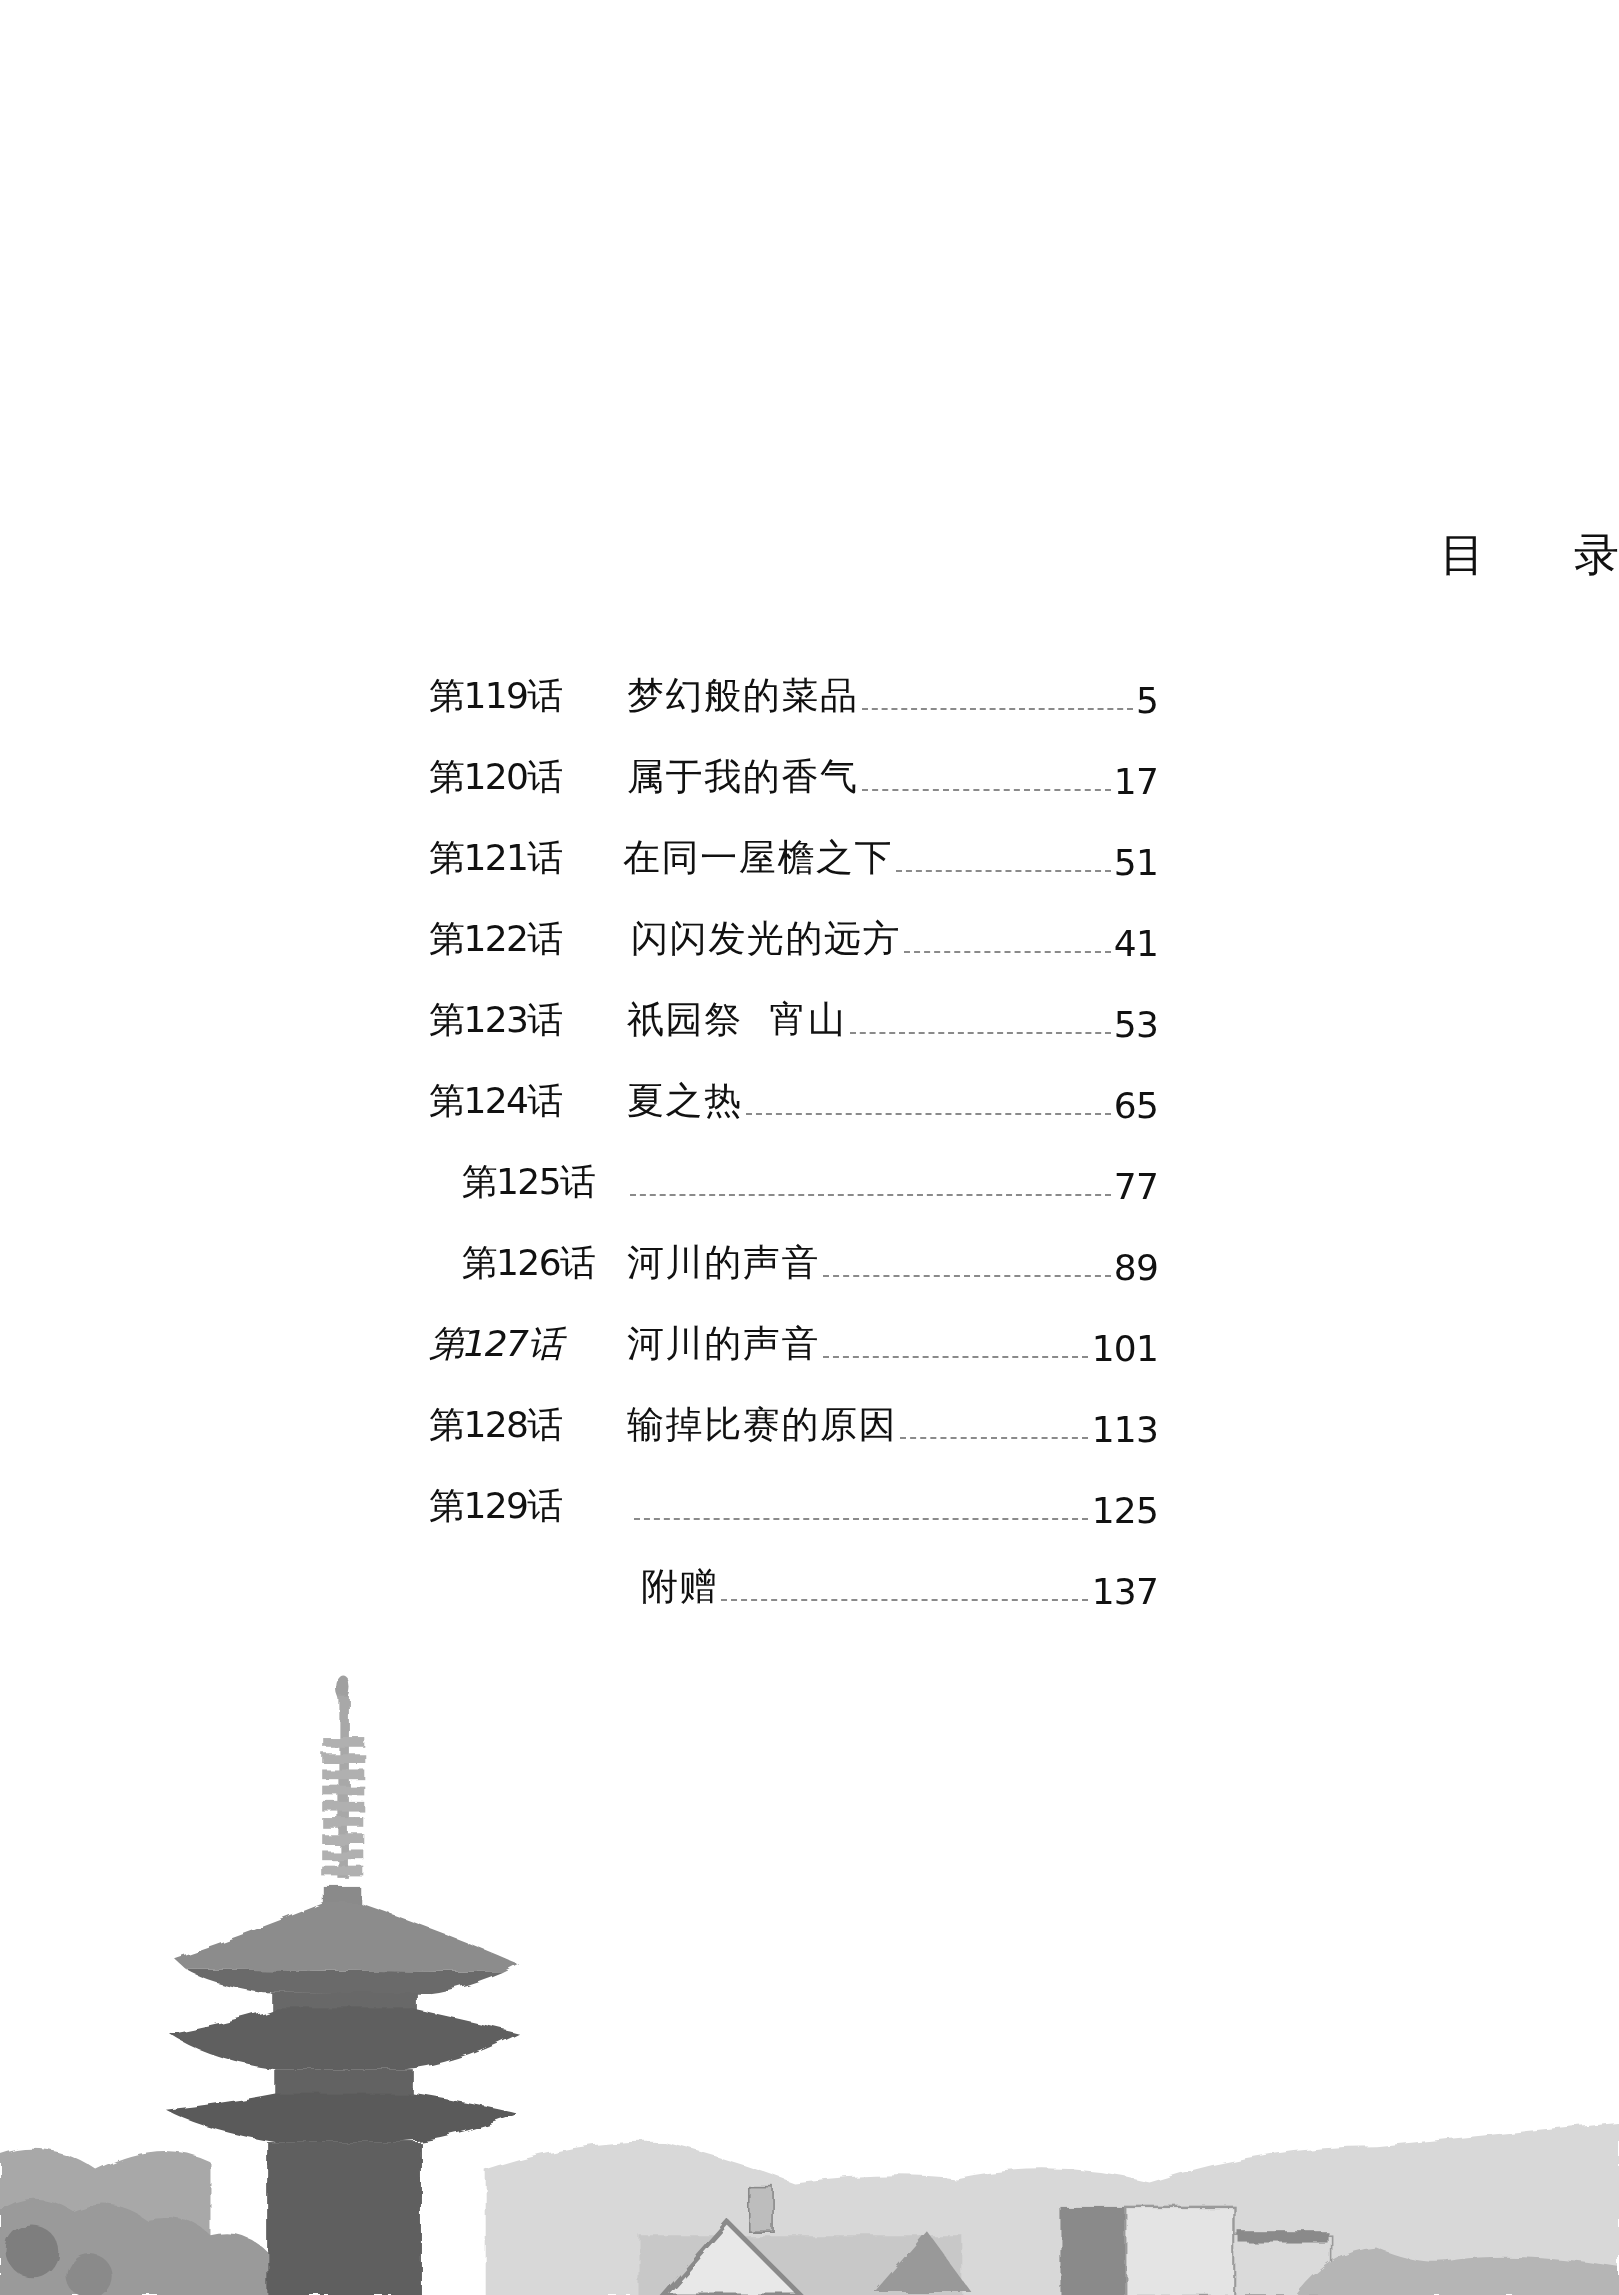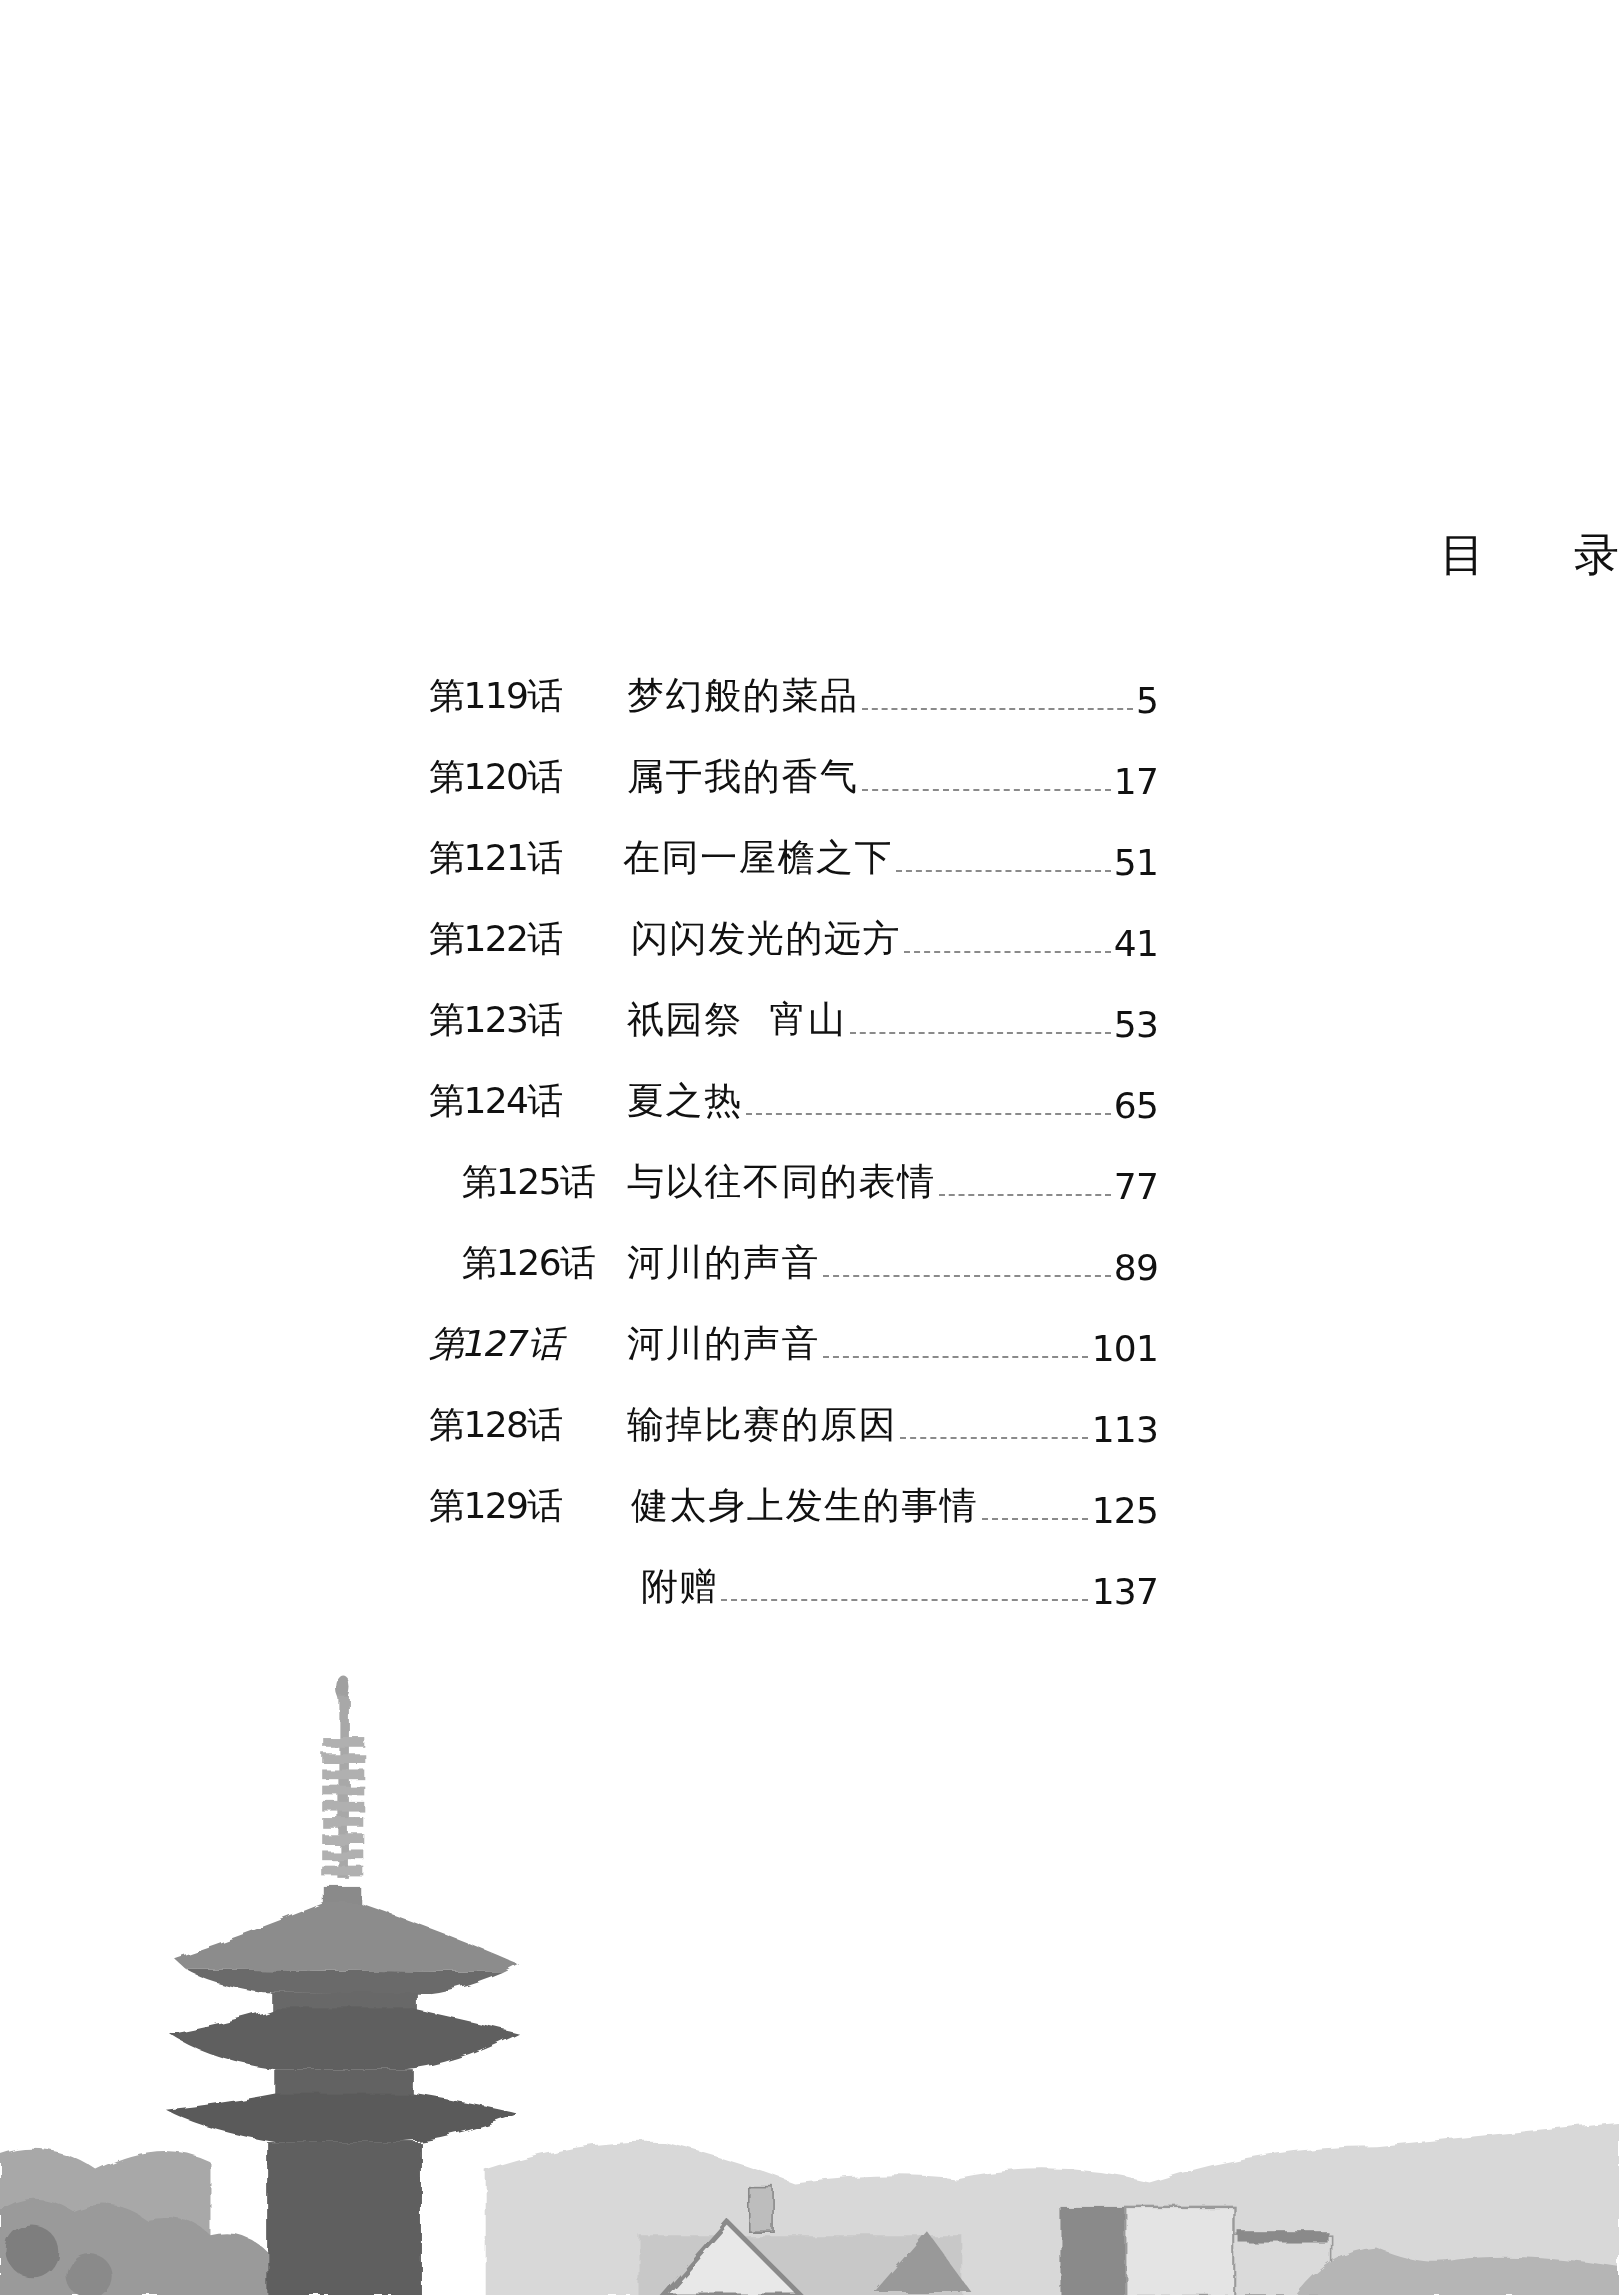--- a/index.html
+++ b/index.html
@@ -56,21 +56,20 @@
     <span class="page">53</span>
   </div>
   <div class="row" style="top:405px">
     <span class="chap" style="width: 198px;">第124话</span>
     <span class="name">夏之热</span>
     <span class="leader"></span>
     <span class="page">65</span>
   </div>
   <div class="row" style="top:486px">
     <span class="chap" style="width: 198px; text-align: center;">第125话</span>
-    <span class="name">与以往不同的表情</span>
     <span class="leader"></span>
     <span class="page">77</span>
   </div>
   <div class="row" style="top:567px">
     <span class="chap" style="width: 198px; text-align: center;">第126话</span>
     <span class="name">河川的声音</span>
     <span class="leader"></span>
     <span class="page">89</span>
   </div>
   <div class="row" style="top:648px">
@@ -80,21 +79,20 @@
     <span class="page">101</span>
   </div>
   <div class="row" style="top:729px">
     <span class="chap" style="width: 198px;">第128话</span>
     <span class="name">输掉比赛的原因</span>
     <span class="leader"></span>
     <span class="page">113</span>
   </div>
   <div class="row" style="top:810px">
     <span class="chap" style="width: 202px;">第129话</span>
-    <span class="name">健太身上发生的事情</span>
     <span class="leader"></span>
     <span class="page">125</span>
   </div>
   <div class="row" style="top:891px">
     <span class="chap" style="width:212px"></span>
     <span class="name">附赠</span>
     <span class="leader"></span>
     <span class="page">137</span>
   </div>
 </div>

